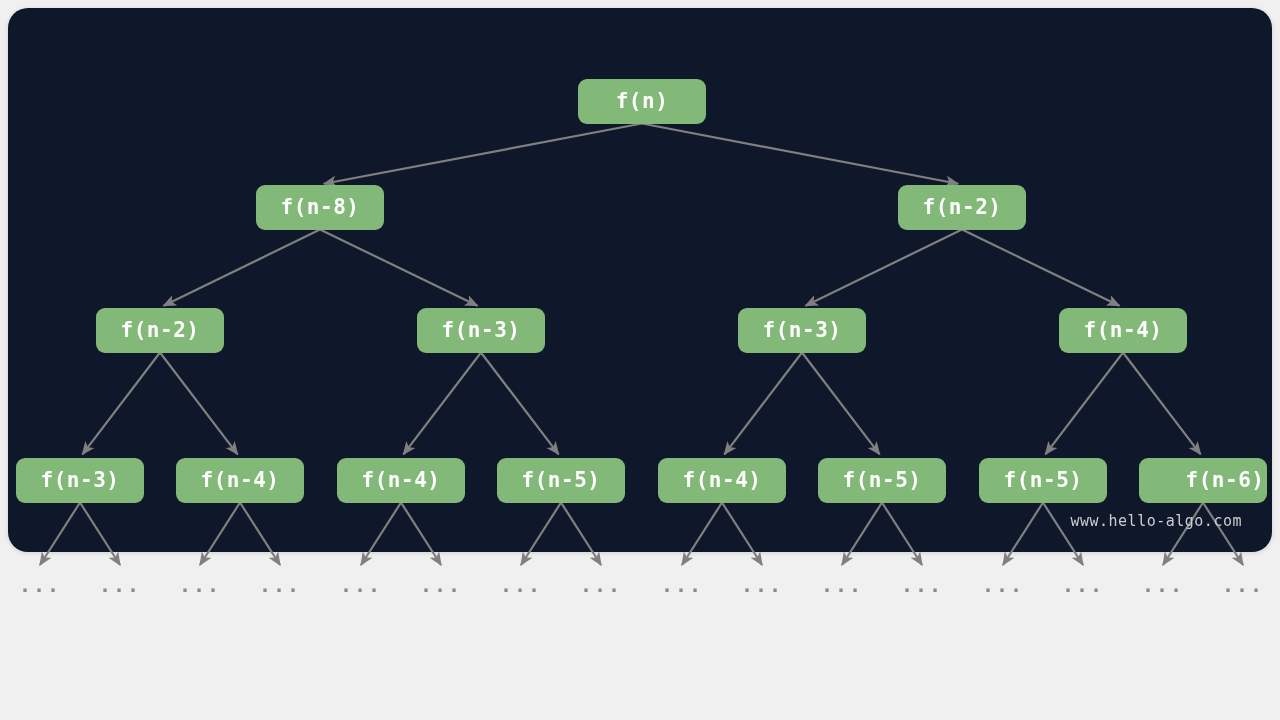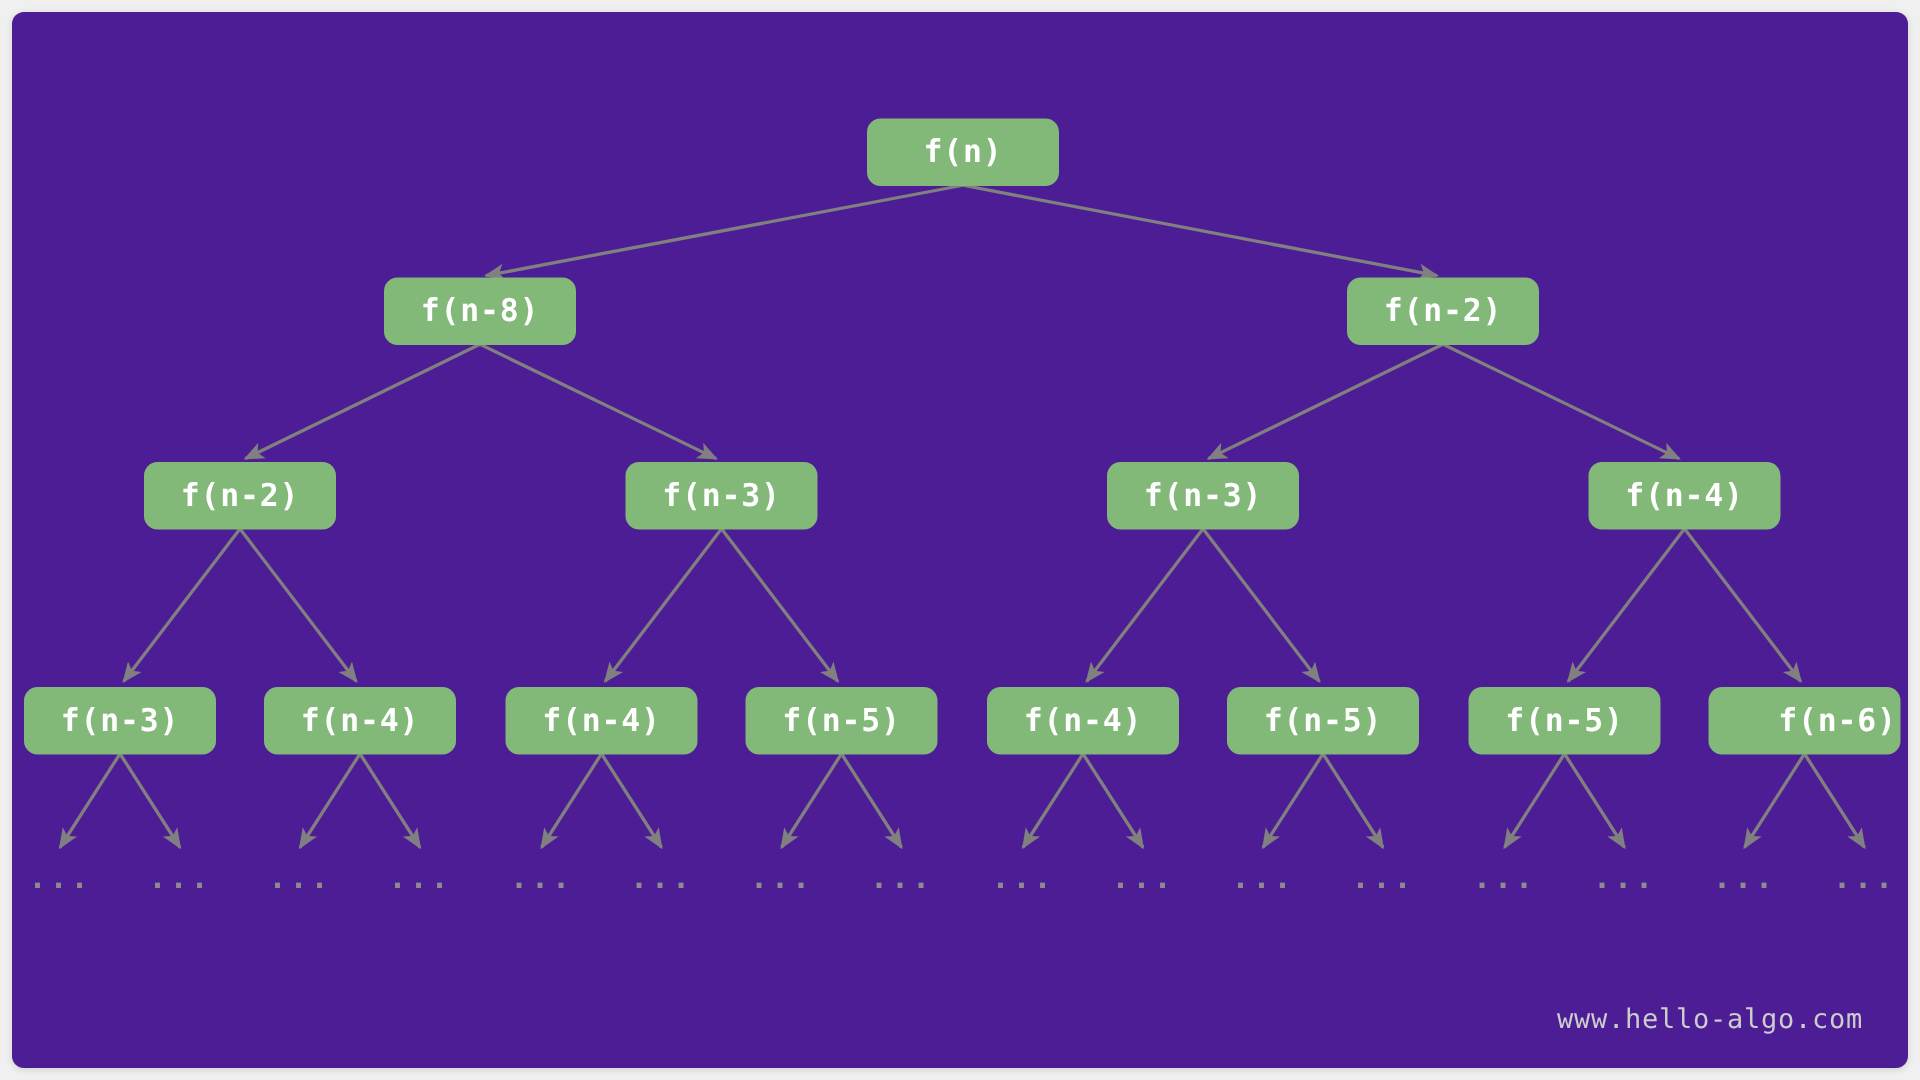--- a/index.html
+++ b/index.html
@@ -4,23 +4,23 @@
 <style>
   html,body{margin:0;padding:0;}
   body{
     width:1280px;height:720px;
     background:#f0f0f0;
     font-family:"DejaVu Sans Mono",monospace;
     overflow:hidden;
   }
   #card{
     position:absolute;left:8px;top:8px;
-    width:1264px;height:704px;
-    background:#4c1d95;
-    border-radius:8px;
+    width:1264px;height:544px;
+    background:#0f172a;
+    border-radius:20px;
     box-shadow:0 1px 5px rgba(0,0,0,0.13);
   }
   #stage{position:absolute;left:0;top:0;width:1264px;height:704px;}
   svg.edges{position:absolute;left:0;top:0;width:1264px;height:704px;overflow:visible;}
   .node{
     position:absolute;
     background:#82b878;
     border-radius:9px;
     color:#ffffff;
     font-family:"DejaVu Sans Mono",monospace;
@@ -39,21 +39,21 @@
     font-weight:bold;
     letter-spacing:2px;
     transform:translate(-50%,-50%);
     white-space:nowrap;
   }
   #watermark{
     position:absolute;
     right:30px;bottom:22px;
     color:#cccccc;
     font-family:"DejaVu Sans Mono",monospace;
-    font-size:18px;
+    font-size:15px;
     letter-spacing:0.5px;
   }
 </style>
 </head>
 <body>
 
 <div id="card">
   <div id="stage">
     <svg class="edges" viewBox="0 0 1264 704">
       <defs>

